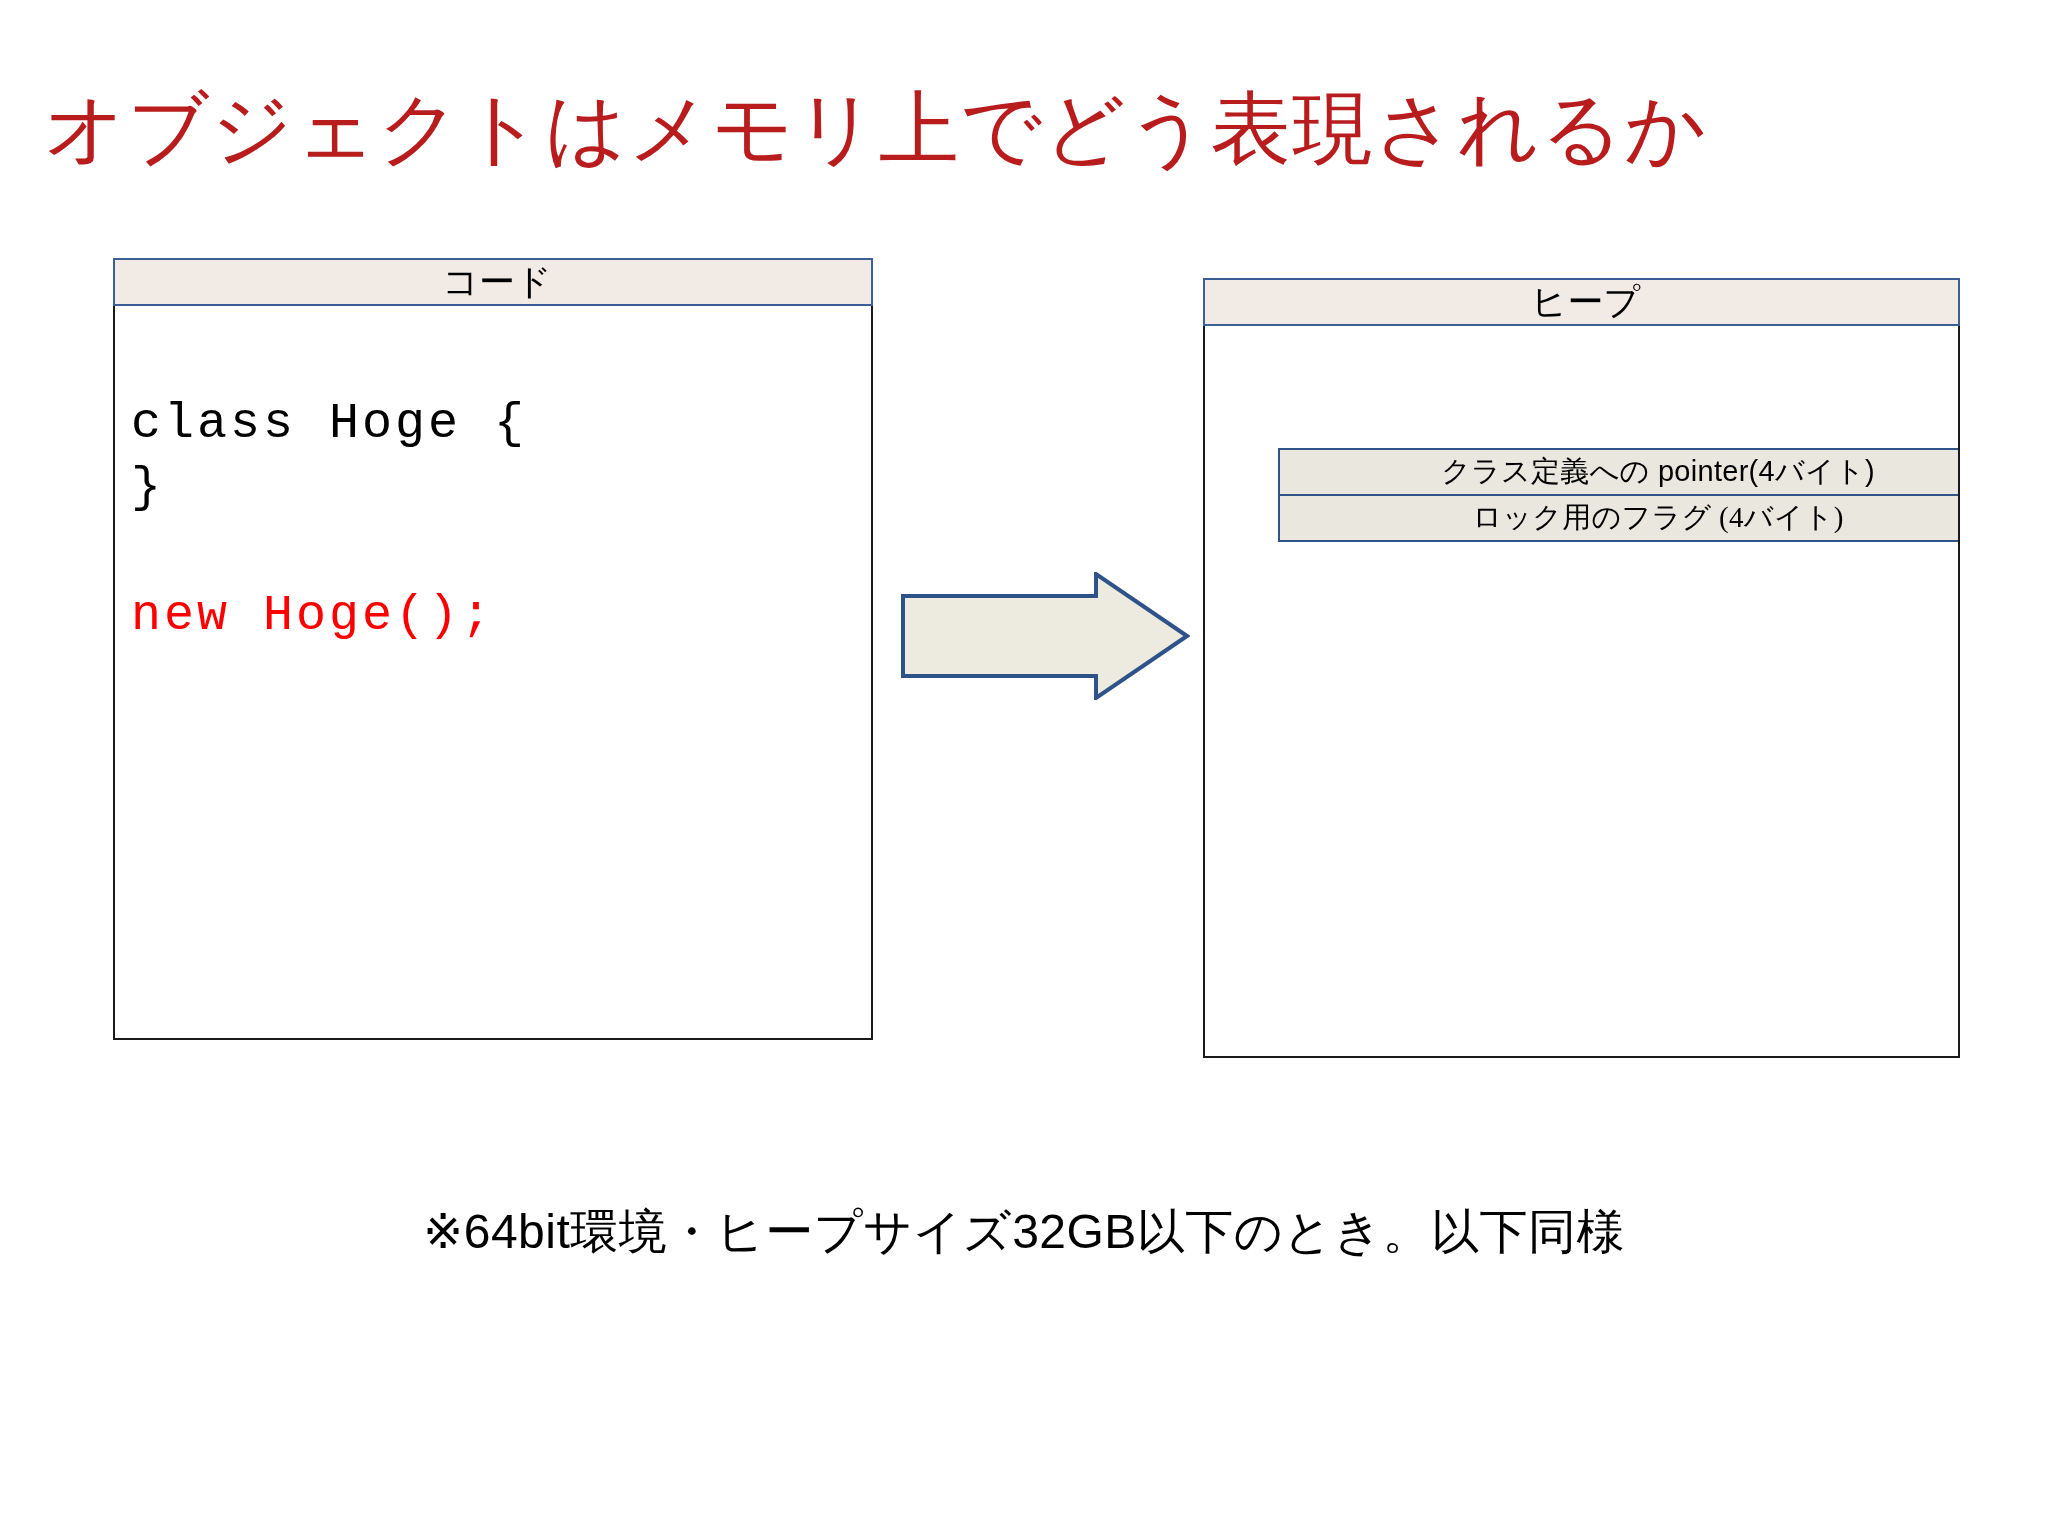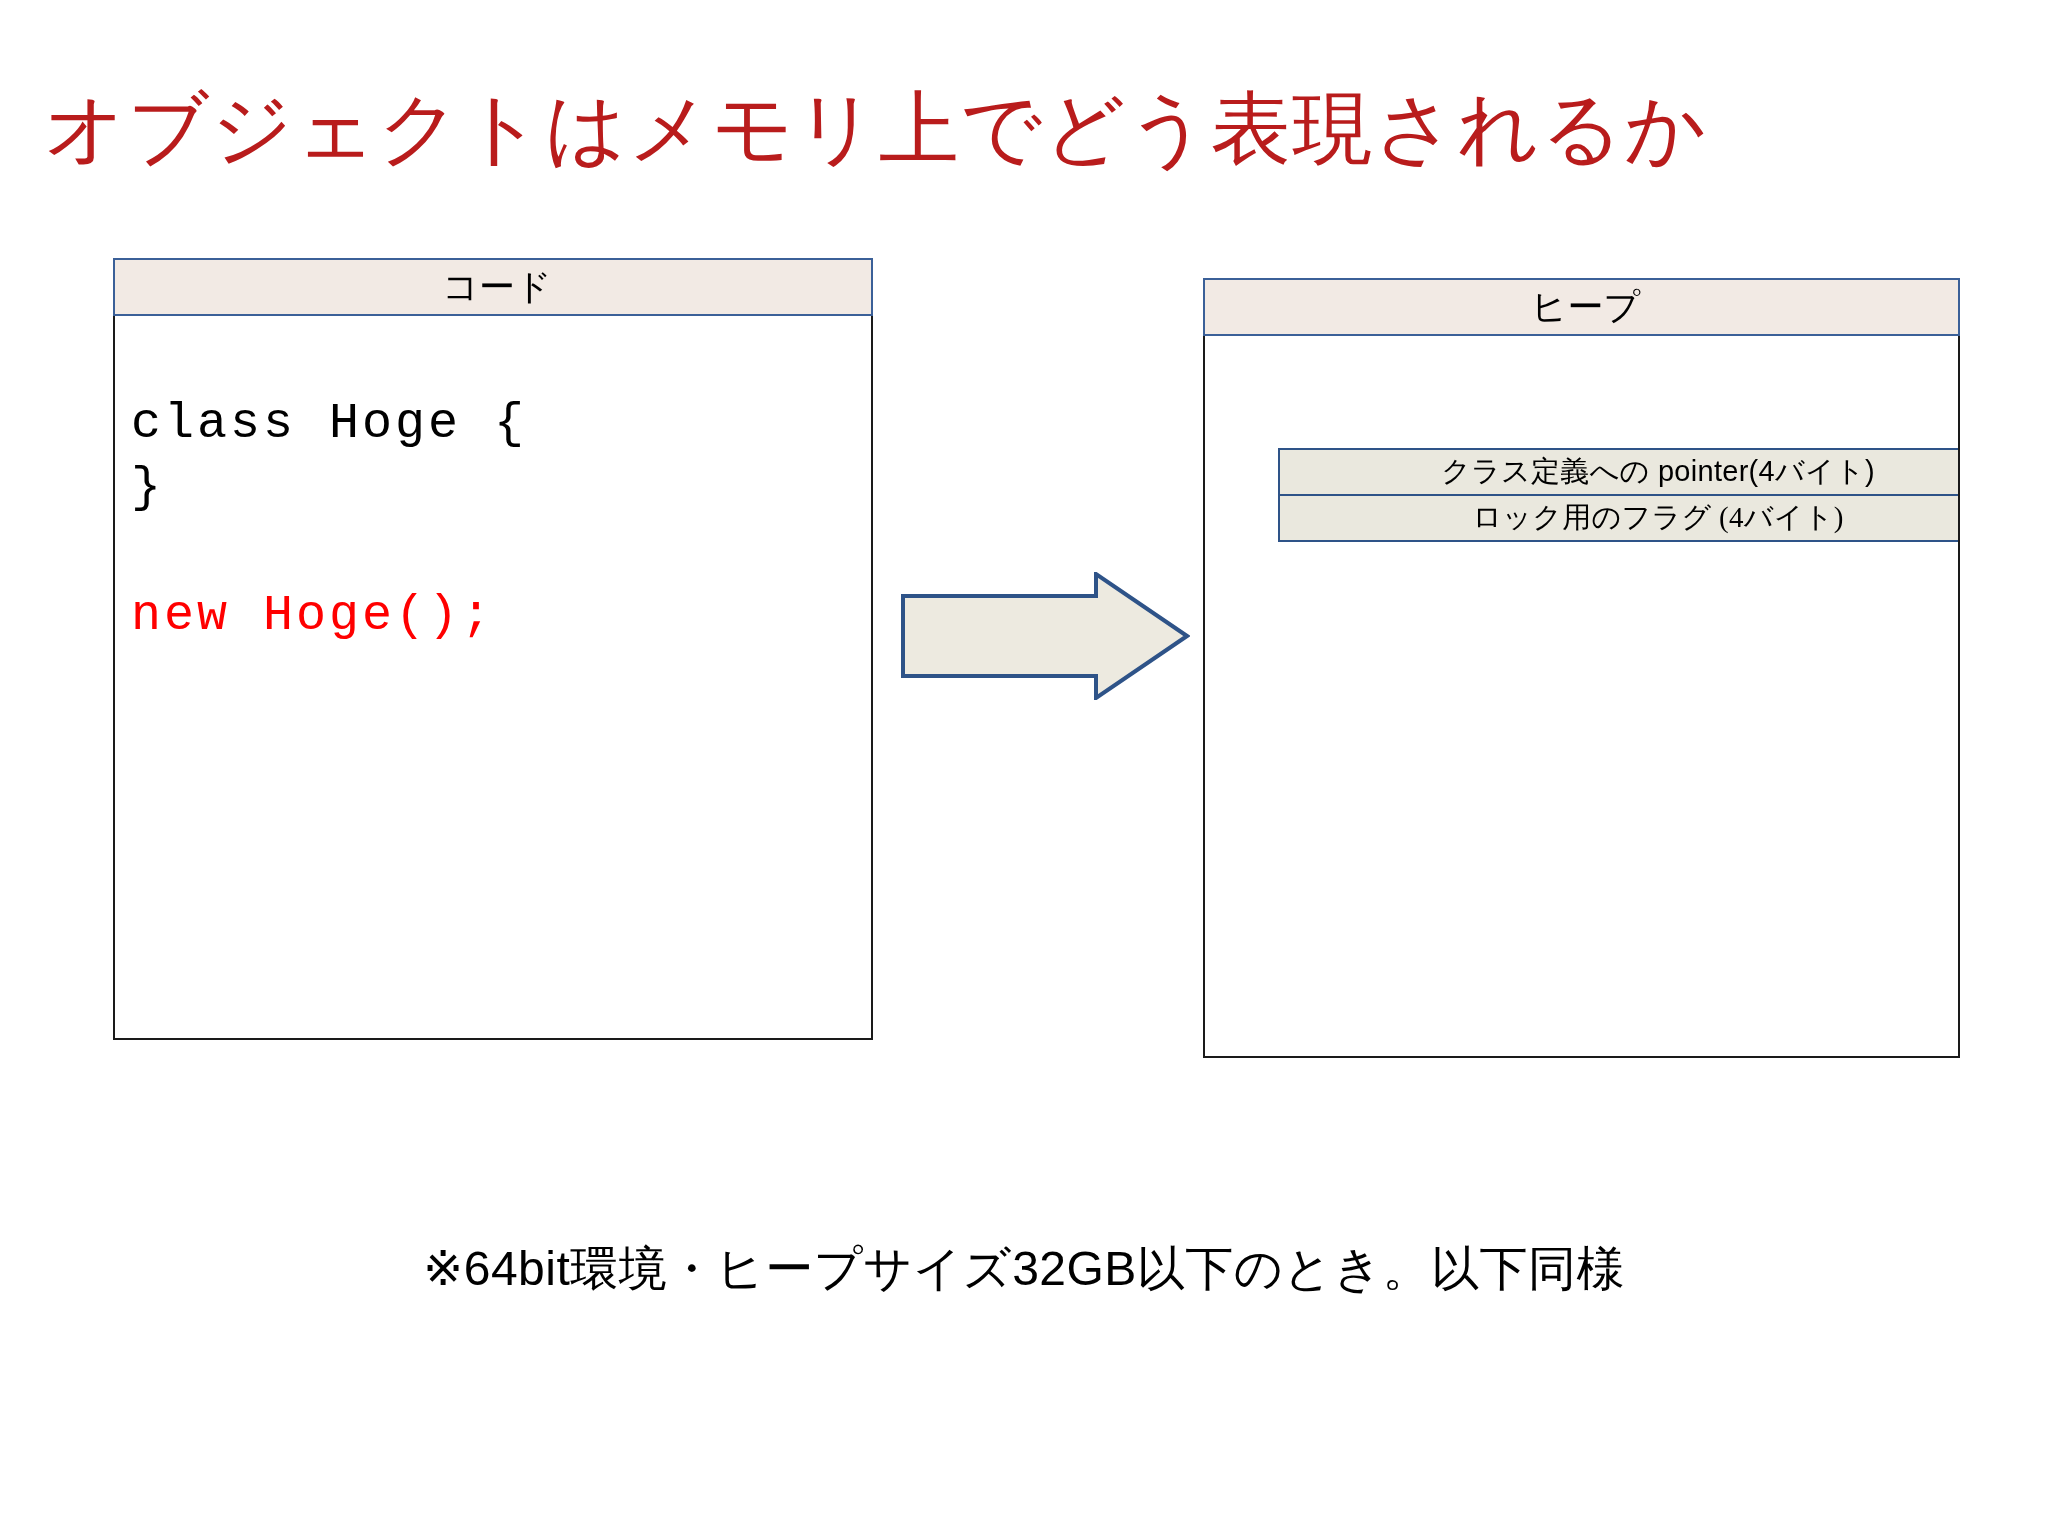--- a/index.html
+++ b/index.html
@@ -37,21 +37,21 @@
 
   
   .panel {
     position: absolute;
     box-sizing: border-box;
     background: #ffffff;
     border: 2px solid #1a1a1a;
   }
   .panel-header {
     box-sizing: border-box;
-    height: 58px;
+    height: 48px;
     background: #F2EAE4;
     border: 2px solid #3B6098;
     border-bottom: 2px solid #3B6098;
     display: flex;
     align-items: center;
     justify-content: center;
     font-size: 36px;
     color: #000000;
     position: absolute;
     left: -2px;
@@ -137,21 +137,20 @@
   
   .footnote {
     position: absolute;
     left: 0;
     right: 0;
     top: 1200px;
     text-align: center;
     font-size: 48px;
     color: #000000;
     letter-spacing: 0.01em;
-    margin-top: 37px;
   }
 </style>
 </head>
 <body>
 
 <div class="slide">
 
   <h1 class="slide-title">オブジェクトはメモリ上でどう表現されるか</h1>
 
   <div class="panel" id="code-panel">

